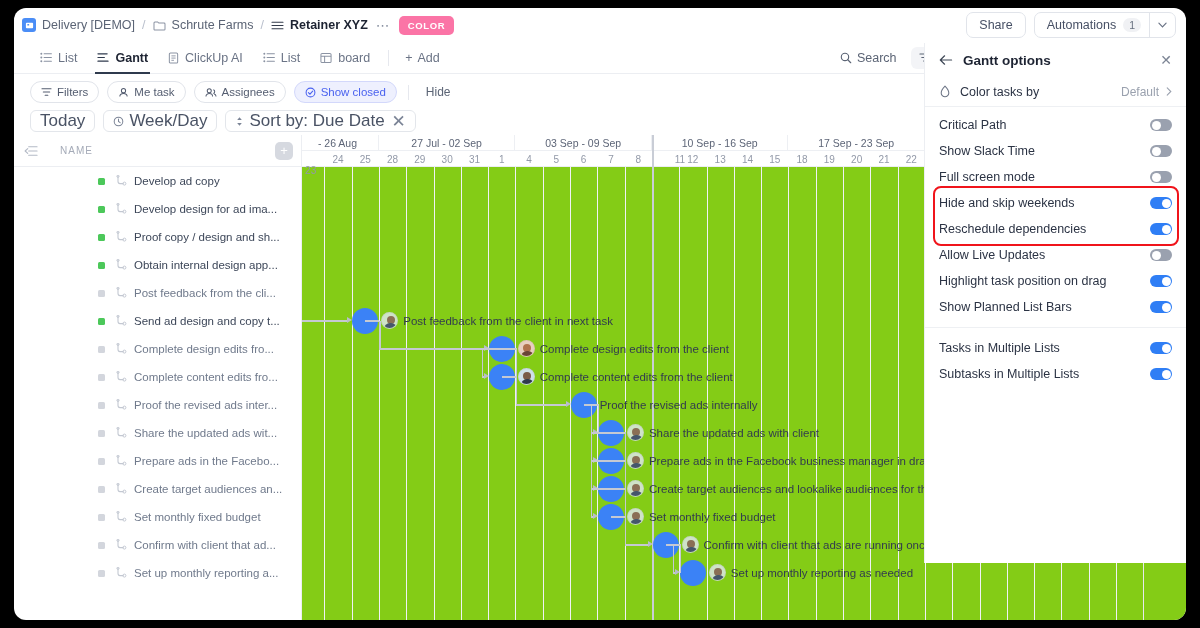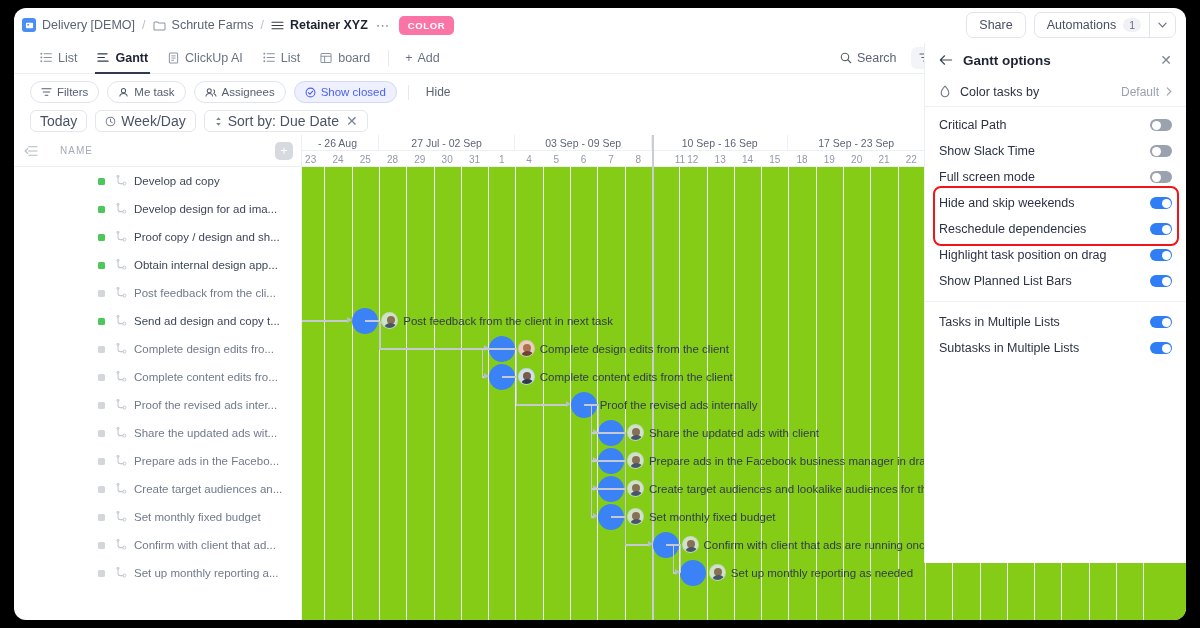--- a/index.html
+++ b/index.html
@@ -74,21 +74,21 @@
     align-items:center; gap:5px; padding:0 10px; font-size:11.5px; color:#545d70; background:#fff; cursor:pointer;
   }
   .chip-o.on { background:#eef0fe; border-color:#d3d8fb; color:#4a62ef; }
   .fdiv { width:1px;height:15px;background:#e6e8ee;margin:0 3px;}
   .plainlink { font-size:12px; color:#5b6475; padding:0 6px; cursor:pointer;}
 
   
   .subbar { height:28px; display:flex; align-items:center; padding:0 16px; gap:8px; flex:0 0 28px;}
   .sbtn {
     border:1px solid #e3e6eb; border-radius:6px; height:22px; display:inline-flex;
-    align-items:center; gap:5px; padding:0 9px; font-size:14px; color:#4a5365; background:#fff; cursor:pointer;
+    align-items:center; gap:5px; padding:0 9px; font-size:17px; color:#4a5365; background:#fff; cursor:pointer;
   }
 
   
   .main { flex:1 1 auto; display:flex; min-height:0; position:relative; }
   .left-pane { width:288px; flex:0 0 288px; border-right:1px solid #eceef2; display:flex; flex-direction:column; }
   .lp-head { height:32px; display:flex; align-items:center; border-bottom:1px solid #eceef2; padding:0 10px; gap:0; position:relative;}
   .collapse-ic { color:#b4bac6; }
   .namecol { font-size:10px; letter-spacing:1px; color:#a5abb8; margin-left:22px; }
   .add-sq {
     position:absolute; right:8px; width:18px;height:18px;border-radius:5px;background:#d6d9e0;
@@ -560,21 +560,21 @@
               </svg>
             </span>
             <span class="tname dim">Set up monthly reporting a...</span>
           </div>
         </div>
     </div>
 
     <div class="gantt">
       <div class="g-head" id="gantt-head">
           <div class="wk" style="left: -5px; width: 81.9px;">- 26 Aug</div>
-          <div class="dy" style="left: -5px; width: 27.3px;">23</div>
+          <div class="dy" style="left: -5px; width: 27.3px; margin-top: 11px;">23</div>
           <div class="dy" style="left: 22.3px; width: 27.3px;">24</div>
           <div class="dy" style="left: 49.6px; width: 27.3px;">25</div>
           <div class="wk" style="left: 76.9px; width: 136.5px;">27 Jul - 02 Sep</div>
           <div class="dy" style="left: 76.9px; width: 27.3px;">28</div>
           <div class="dy" style="left: 104.2px; width: 27.3px;">29</div>
           <div class="dy" style="left: 131.5px; width: 27.3px;">30</div>
           <div class="dy" style="left: 158.8px; width: 27.3px;">31</div>
           <div class="dy" style="left: 186.1px; width: 27.3px;">1</div>
           <div class="wk" style="left: 213.4px; width: 136.5px;">03 Sep - 09 Sep</div>
           <div class="dy" style="left: 213.4px; width: 27.3px;">4</div>
@@ -814,20 +814,28 @@
           </div>
           <div class="opt">
             <span>Reschedule dependencies</span>
             <span class="tg">
               <span class="toggle on">
                 <span class="knob"></span>
               </span>
             </span>
           </div>
           <div class="opt">
+            <span>Allow Live Updates</span>
+            <span class="tg">
+              <span class="toggle off">
+                <span class="knob"></span>
+              </span>
+            </span>
+          </div>
+          <div class="opt">
             <span>Highlight task position on drag</span>
             <span class="tg">
               <span class="toggle on">
                 <span class="knob"></span>
               </span>
             </span>
           </div>
           <div class="opt">
             <span>Show Planned List Bars</span>
             <span class="tg">

